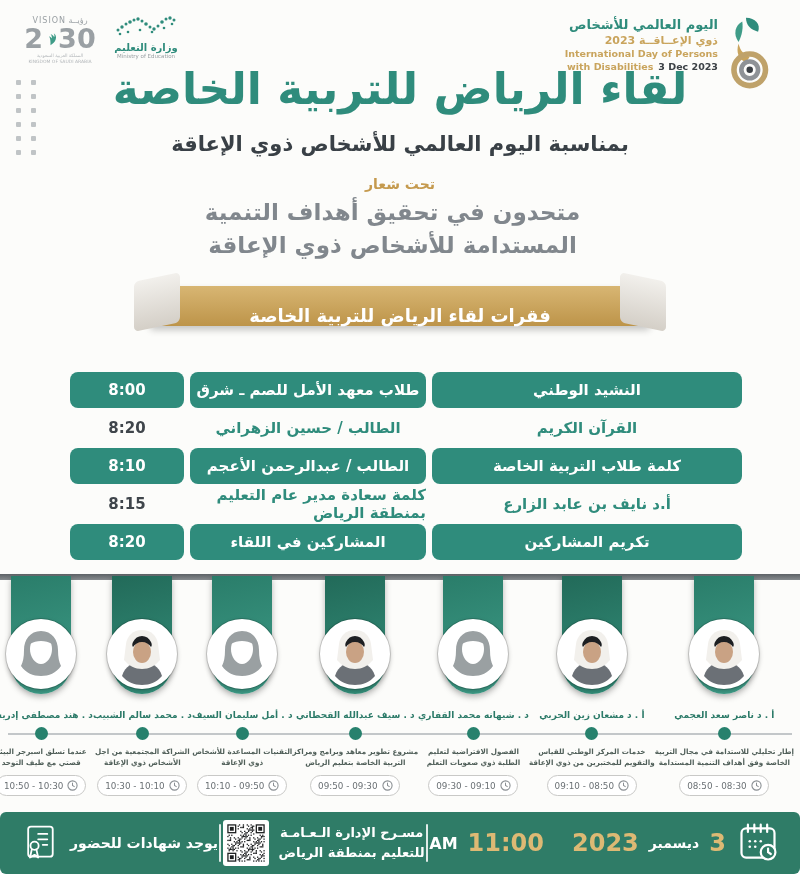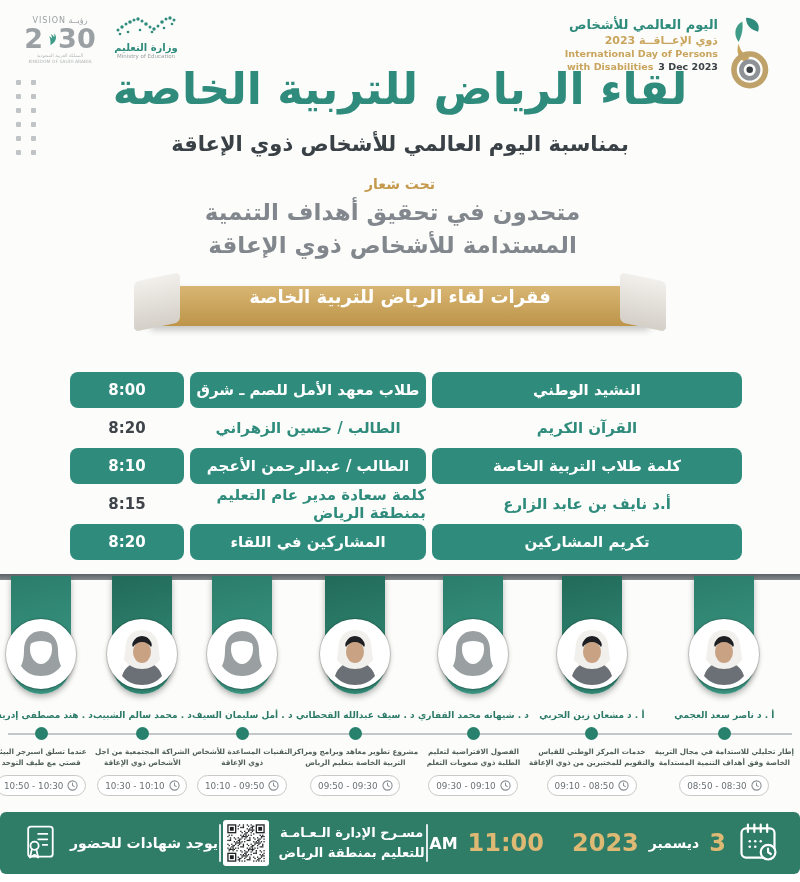--- a/index.html
+++ b/index.html
@@ -25,21 +25,21 @@
   .idpd-en2{color:#C9A45C;font-weight:bold;font-size:9.5px;direction:ltr;display:flex;gap:5px;justify-content:flex-end;}
   .idpd-date{color:#3c4146;font-weight:bold;}
 
   
   .callig{position:absolute;left:0;right:0;top:58px;text-align:center;font-size:44px;font-weight:bold;color:#2F8C7C;direction:rtl;line-height:1.4;}
   .occasion{position:absolute;left:0;right:0;top:132px;text-align:center;font-size:21px;font-weight:bold;color:#394046;direction:rtl;}
   .under-slogan{position:absolute;left:0;right:0;top:176px;text-align:center;font-size:14px;font-weight:bold;color:#C59A4E;direction:rtl;}
   .slogan{position:absolute;left:0;right:15px;top:196px;text-align:center;font-size:23px;font-weight:bold;color:#81878d;direction:rtl;line-height:33px;}
 
   
-  .banner{position:absolute;left:150px;top:286px;width:500px;height:40px;background:linear-gradient(180deg,#d8b673,#bd9449);border-radius:3px;display:flex;align-items:flex-start;justify-content:center;box-shadow:0 4px 7px rgba(0,0,0,.22);z-index:2;}
+  .banner{position:absolute;left:150px;top:286px;width:500px;height:40px;background:linear-gradient(180deg,#d8b673,#bd9449);border-radius:3px;display:flex;align-items:flex-end;justify-content:center;box-shadow:0 4px 7px rgba(0,0,0,.22);z-index:2;}
   .banner-label{color:#ffffff;font-size:18px;font-weight:bold;direction:rtl;}
   .banner::before,.banner::after{content:"";position:absolute;top:-9px;width:46px;height:50px;background:linear-gradient(180deg,#f2f0ec,#d4cfc7);z-index:-1;border-radius:5px;}
   .banner::before{left:-16px;transform:skewY(-12deg);}
   .banner::after{right:-16px;transform:skewY(12deg);}
 
   
   .program{position:absolute;left:70px;top:372px;width:672px;display:flex;flex-direction:column;gap:3px;}
   .prow{display:grid;grid-template-columns:310px 236px 114px;gap:6px;direction:rtl;}
   .prow .cell{display:flex;align-items:center;justify-content:center;font-weight:bold;direction:rtl;}
   .prow.teal .cell{background:#2F8C7C;color:#ffffff;border-radius:8px;height:36px;font-size:15px;}

